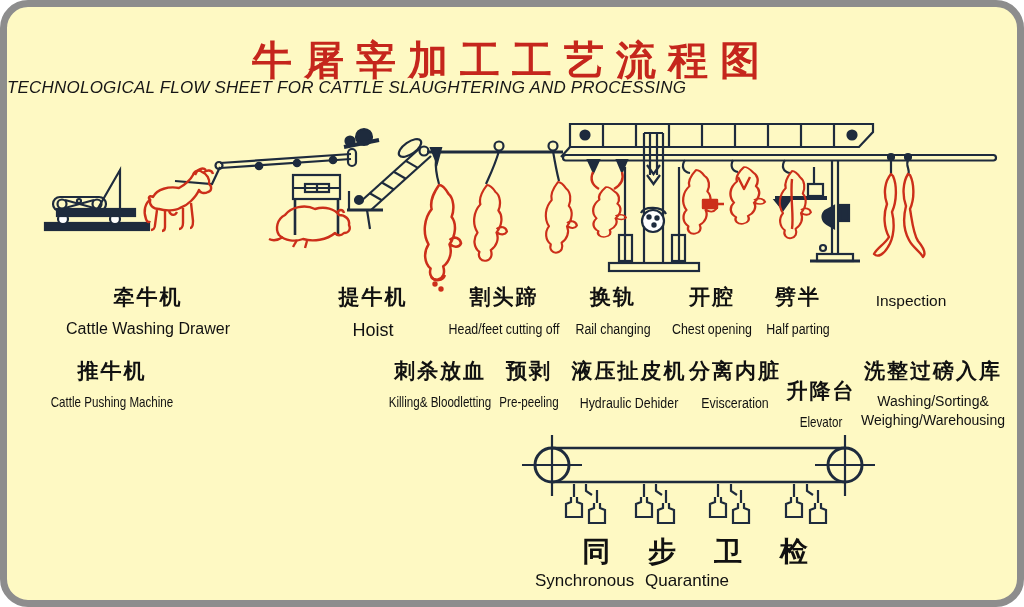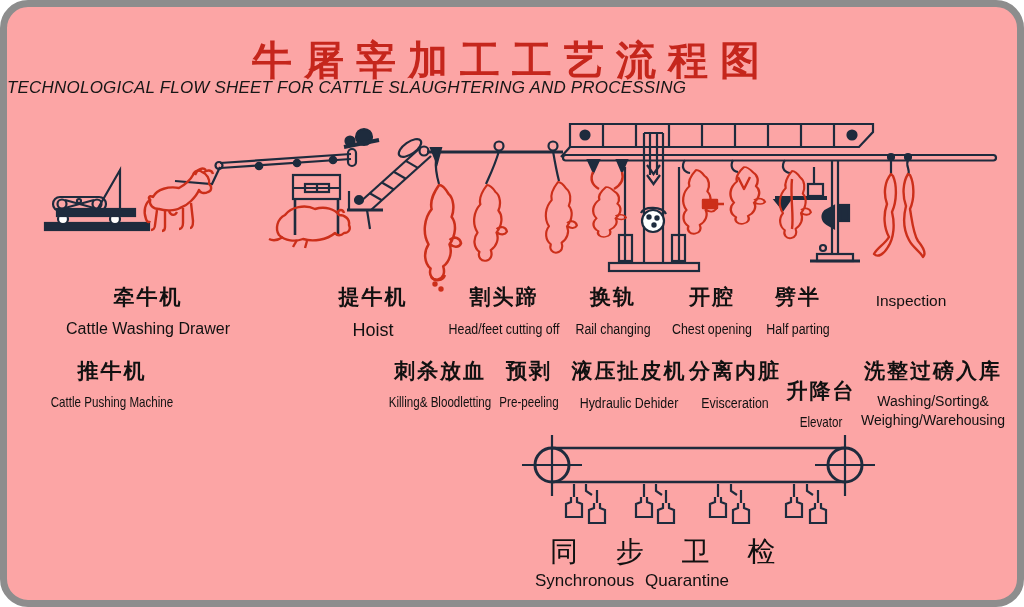--- a/index.html
+++ b/index.html
@@ -1,36 +1,36 @@
 <!DOCTYPE html>
 <html><head>
 <meta charset="utf-8">
 <style>
   * { margin:0; padding:0; box-sizing:border-box; }
   html,body { background:#ffffff; width:1024px; height:607px; overflow:hidden;
               font-family:"Liberation Sans","DejaVu Sans",sans-serif; }
-  .frame { position:relative; width:1024px; height:607px; background:#fca5a5;
+  .frame { position:relative; width:1024px; height:607px; background:#fef9c3;
            border:7px solid #8d8d8d; border-radius:28px; overflow:hidden; }
   .title-zh { position:absolute; top:26px; left:0; width:100%; text-align:center;
               color:#c5261c; font-size:40px; font-weight:bold; letter-spacing:12px;
               white-space:nowrap; }
   .title-en { position:absolute; top:71px; left:0; width:100%; text-align:left;
               color:#161616; font-size:17px; font-weight:400; letter-spacing:.2px;
               white-space:nowrap;font-style:italic; }
   svg.art { position:absolute; left:0; top:0; width:1024px; height:607px; }
   .st { position:absolute; text-align:center; color:#111; }
   .zh { font-size:21px; font-weight:600; letter-spacing:2px; white-space:nowrap; }
   .en { margin-top:9px; font-size:15.5px; white-space:nowrap; }
   .en.cond { transform:scaleX(.8); transform-origin:center top; }
   .en.lg { font-size:18px; }
   .en.norm { font-size:16px; }
   .en.sm { font-size:14.5px; }
   .en.two { white-space:pre-line; line-height:1.35; font-size:14px; margin-top:7px; }
-  .q-zh { position:absolute; top:526px; left:528px; width:320px; 
-          font-size:28px; font-weight:400; letter-spacing:15px; padding-left:15px;
+  .q-zh { position:absolute; top:526px; left:528px; width:320px; text-align:center;
+          font-size:28px; font-weight:700; letter-spacing:15px; padding-left:15px;
           color:#111; white-space:nowrap; }
   .q-en { position:absolute; top:564px; left:528px; width:320px; 
           font-size:17px; color:#111; word-spacing:6px; white-space:nowrap; }
 </style>
 </head>
 <body>
 
 <div class="frame">
 
   <div class="title-zh">牛屠宰加工工艺流程图</div>

